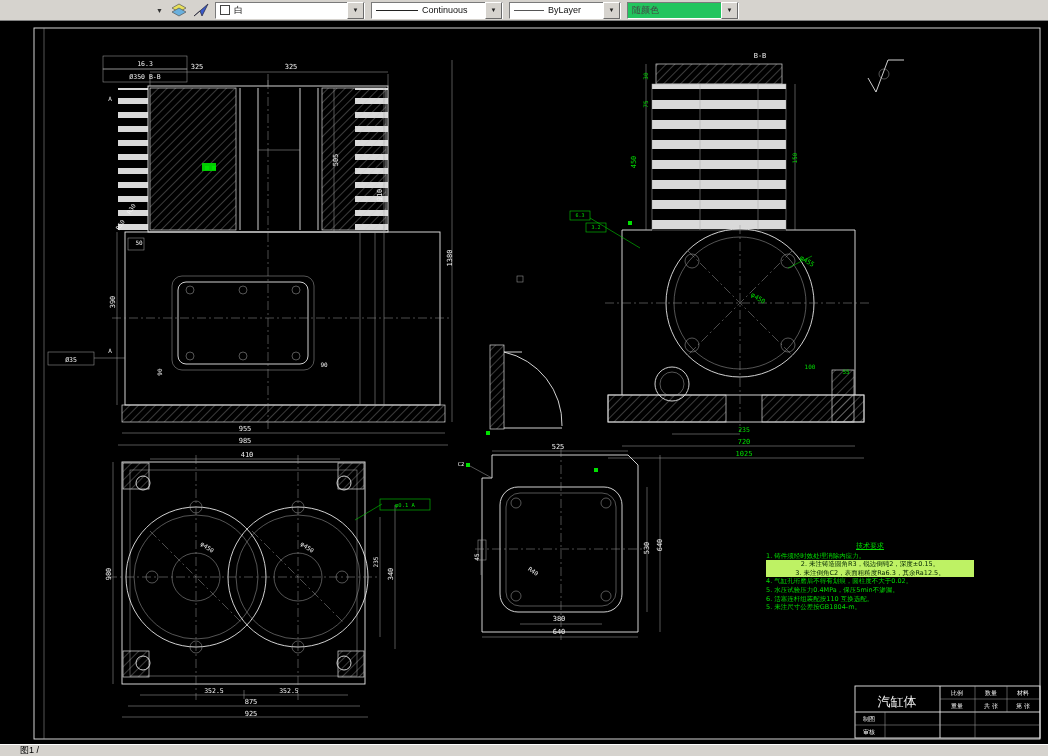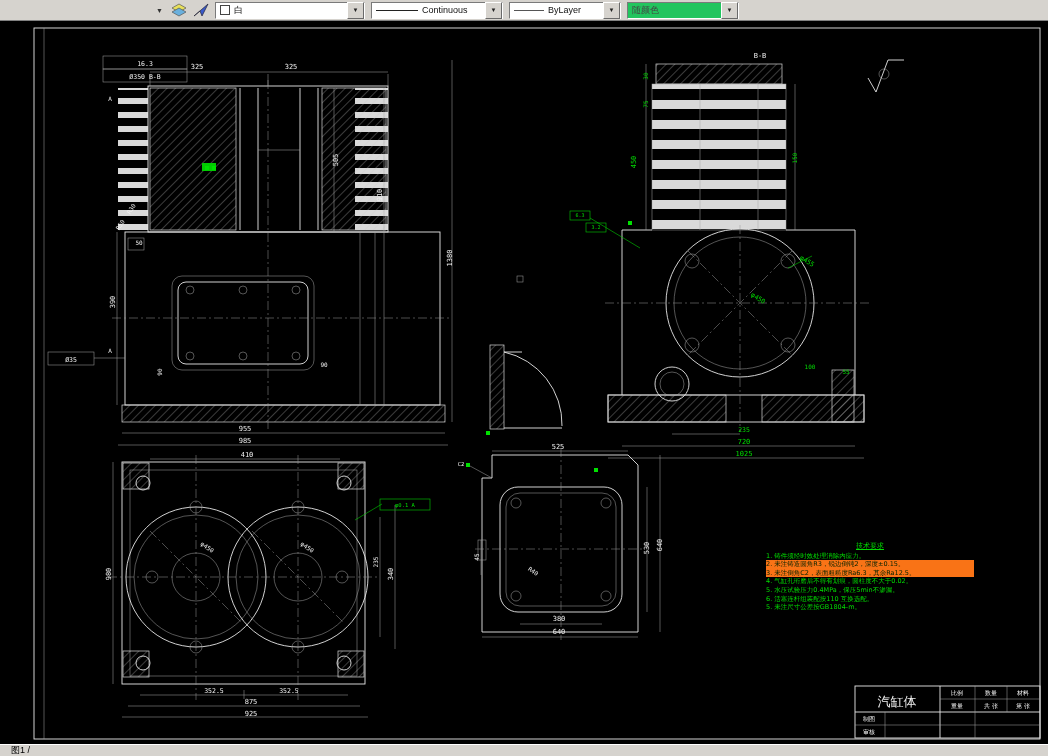--- a/index.html
+++ b/index.html
@@ -20,39 +20,39 @@
              border:1px solid;border-color:#fff #6a6a6a #6a6a6a #fff;
              font-size:6px;display:flex;align-items:center;justify-content:center;color:#222;}
   .swatch{width:8px;height:8px;background:#ffffff;border:1px solid #444;flex:none;}
   .linepreview{width:42px;height:0;border-top:1px solid #222;flex:none;}
   .linepreview.lw{width:30px;border-top:1px solid #555;}
   .combo.disabled{background:#22c55e;color:#444;}
 
   
   .statusbar{position:absolute;left:0;bottom:0;width:1048px;height:12px;background:#d6d3ce;
              border-top:1px solid #fff;font-size:9px;color:#000;display:flex;align-items:center;
-             padding-left:11px;box-sizing:border-box;z-index:5;}
+             padding-left:20px;box-sizing:border-box;z-index:5;}
 
   
   .svg-layer{position:absolute;left:0;top:0;z-index:1;}
   .ln{stroke:#e8e8e8;stroke-width:0.9;fill:none;}
   .thin{stroke:#a8a8a8;stroke-width:0.5;fill:none;}
   .cl{stroke:#9a9a9a;stroke-width:0.5;fill:none;stroke-dasharray:9 3 2 3;}
   .hatchf{fill:url(#hatch);stroke:#d8d8d8;stroke-width:0.7;}
   .gline{stroke:#00cc00;stroke-width:0.6;fill:none;}
   .dimtext{font-family:"DejaVu Sans Mono","Liberation Mono",monospace;fill:#f0f0f0;text-anchor:middle;}
   .dimtext.green{fill:#00dd00;}
   .tbtext{font-family:"DejaVu Sans","Liberation Sans",sans-serif;fill:#f0f0f0;text-anchor:middle;}
 
   
   .notes{position:absolute;left:766px;top:542px;width:208px;z-index:3;color:#00dd00;
          font-size:6.5px;line-height:8.6px;font-family:"DejaVu Sans",sans-serif;}
   .notes .title{text-align:center;font-size:7px;margin-bottom:1px;text-decoration:underline;}
   .note-line{white-space:nowrap;overflow:hidden;}
-  .note-line.hl{background:#f97316;color:#002200;}
+  .note-line.hl{background:#bef264;color:#002200;text-align:center;}
 </style>
 </head>
 <body>
 
 <div class="toolbar">
   <div class="tb-spacer"></div>
   <span class="tb-caret">▼</span>
   <span class="tb-icon">
     <svg width="16" height="14">
         <path d="M8 1 L15 5 L8 9 L1 5 Z" fill="#e8e05a" stroke="#555" stroke-width="0.7"></path>

